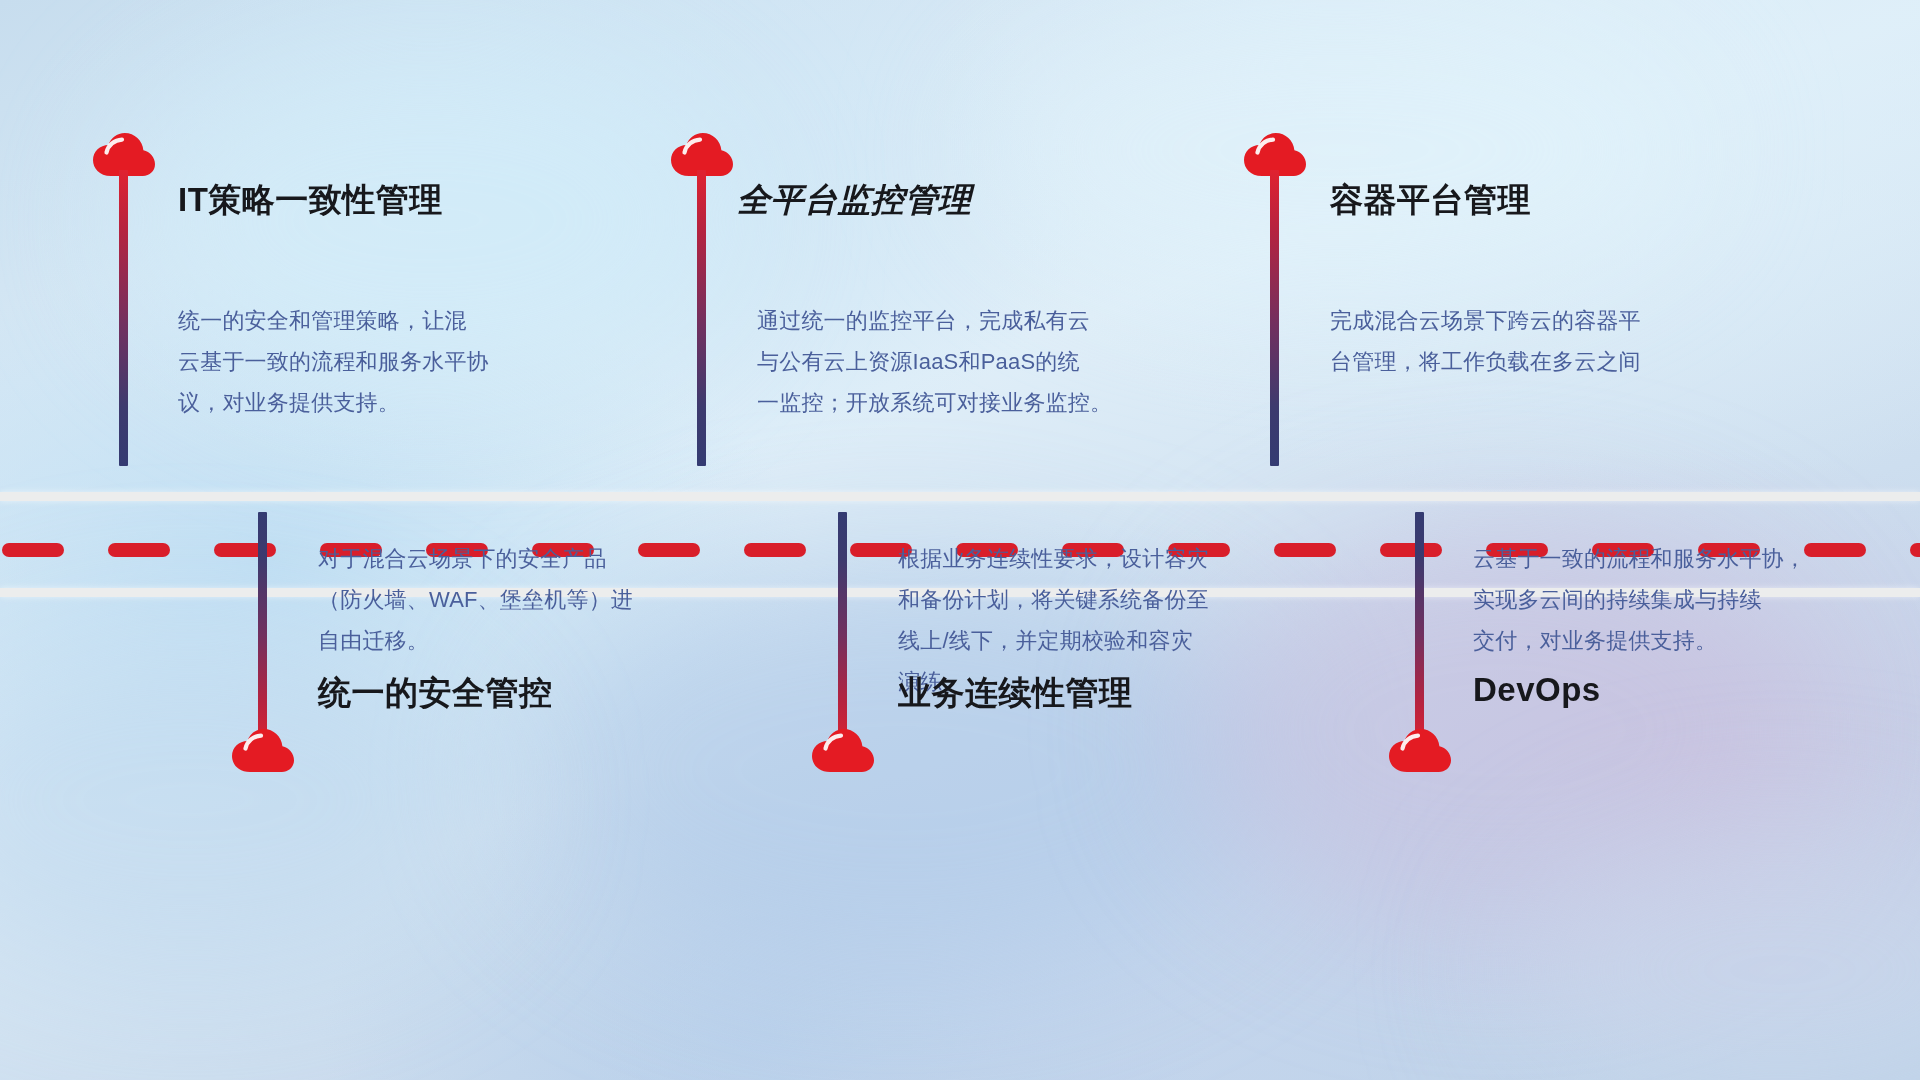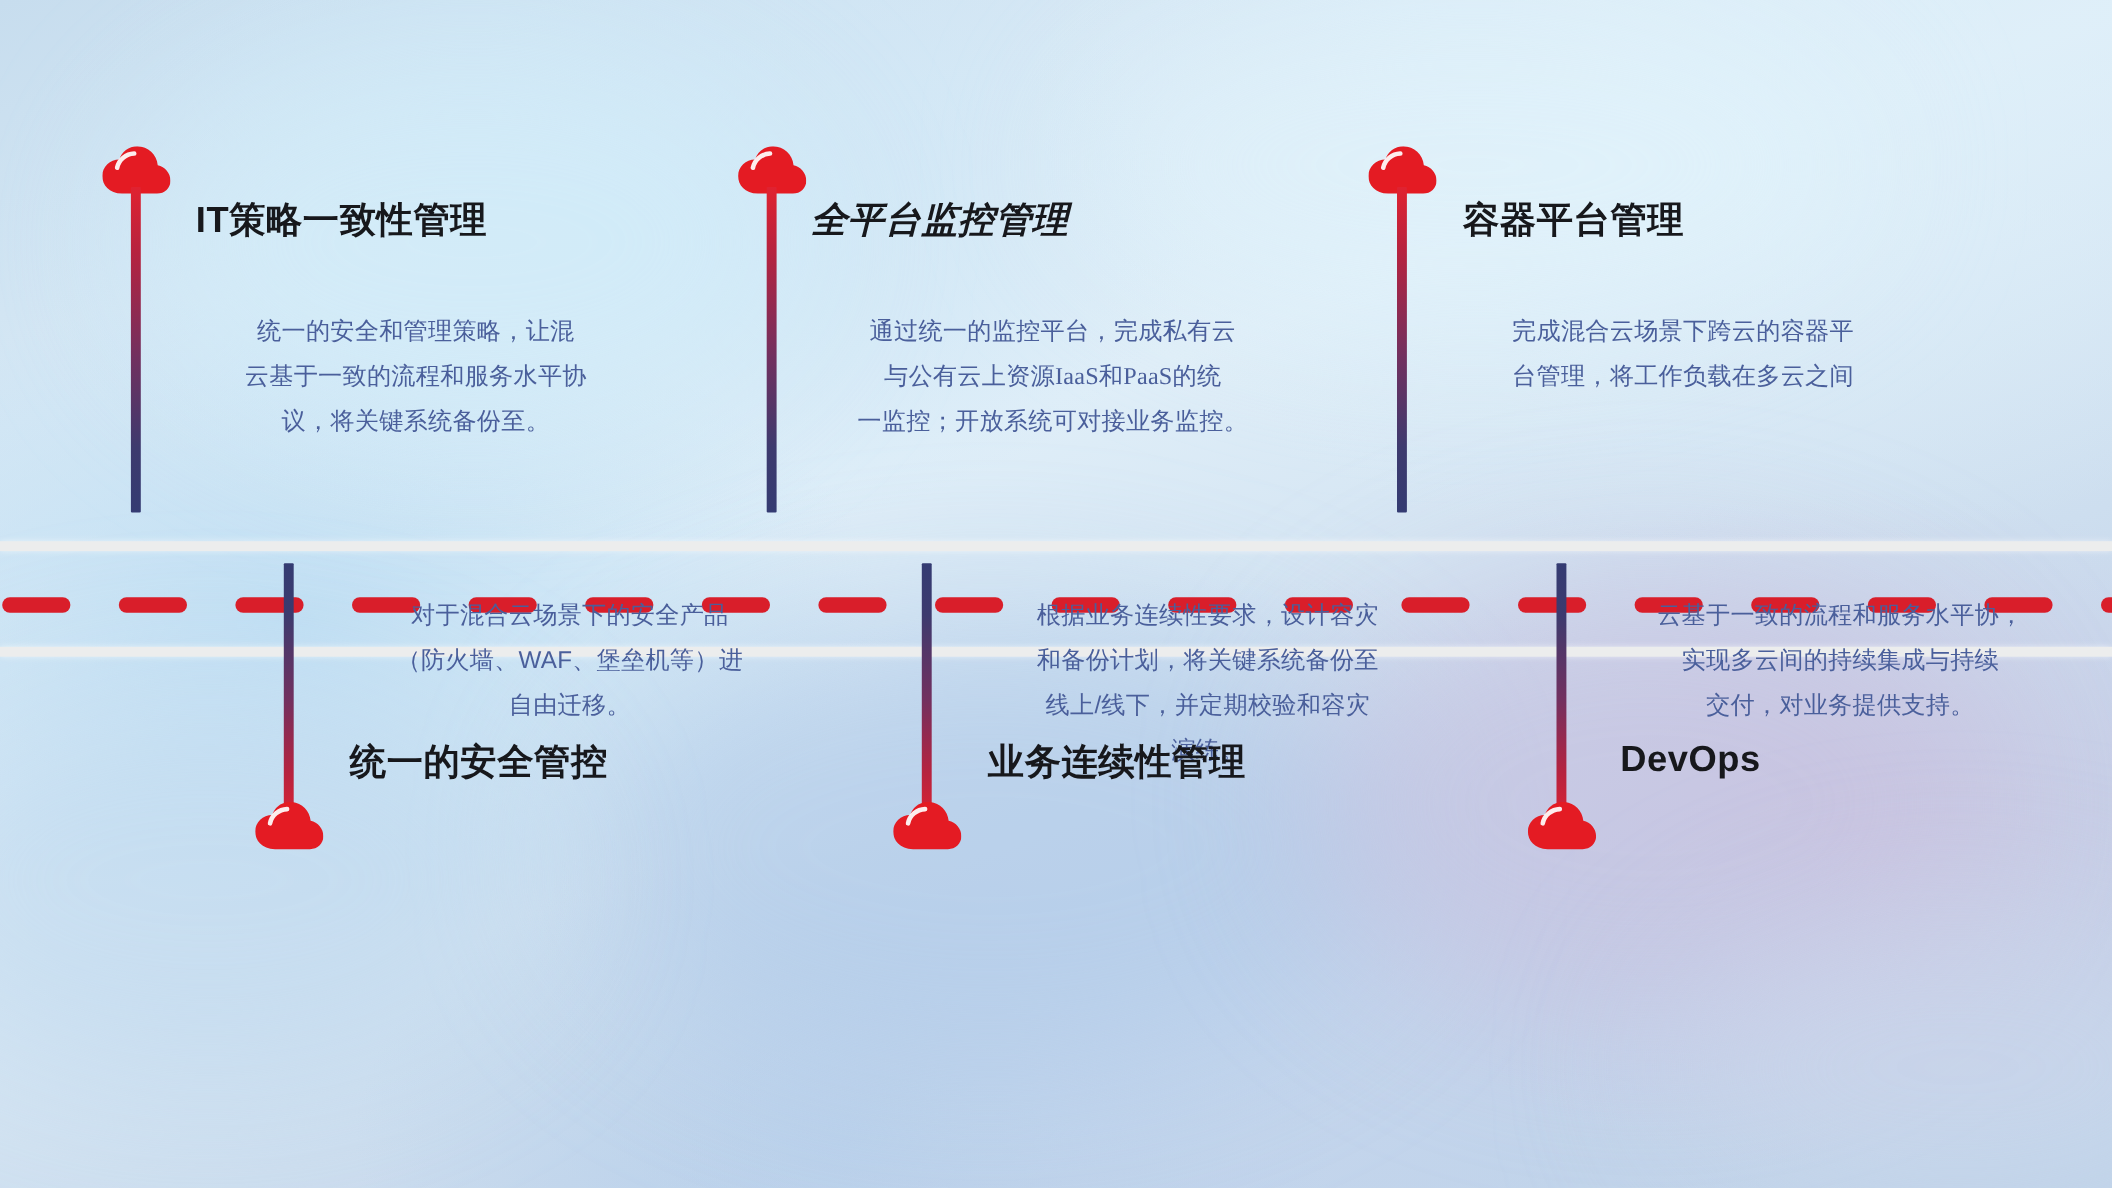--- a/index.html
+++ b/index.html
@@ -20,21 +20,20 @@
     height: 1080px;
     overflow: hidden;
     background:
       radial-gradient(ellipse 900px 500px at 28% 18%, rgba(205,231,247,0.95) 0%, rgba(205,231,247,0) 62%),
       radial-gradient(ellipse 1000px 620px at 82% 10%, rgba(222,240,250,0.9) 0%, rgba(222,240,250,0) 65%),
       radial-gradient(ellipse 760px 420px at 14% 52%, rgba(188,221,243,0.85) 0%, rgba(188,221,243,0) 70%),
       radial-gradient(ellipse 900px 520px at 58% 82%, rgba(196,214,238,0.85) 0%, rgba(196,214,238,0) 70%),
       radial-gradient(ellipse 680px 430px at 88% 70%, rgba(206,198,226,0.75) 0%, rgba(206,198,226,0) 72%),
       radial-gradient(ellipse 620px 380px at 40% 96%, rgba(180,206,234,0.8) 0%, rgba(180,206,234,0) 72%),
       linear-gradient(160deg, #c7ddee 0%, #d6e8f5 22%, #dfeef8 40%, #cfe0f0 62%, #c3d4ea 80%, #bdd2e8 100%);
-    text-align: center;
   }
 
   
   .haze {
     position: absolute;
     border-radius: 50%;
     pointer-events: none;
     filter: blur(70px);
   }
   .haze-a { left: 520px; top: 560px; width: 760px; height: 420px; background: rgba(173,200,231,0.55); }
@@ -113,21 +112,21 @@
     color: #4a5f9b;
     letter-spacing: 0.2px;
     width: 400px;
   }
   .card-body .ln { display: block; white-space: nowrap; }
 
   
   .row-top .stem { top: 170px; height: 296px; }
   .row-top .cloud-icon { top: 133px; }
   .row-top .card-title { top: 178px; }
-  .row-top .card-body { top: 280px; font-family: Liberation Serif, serif; }
+  .row-top .card-body { top: 300px; }
 
   
   .row-bottom .stem { top: 512px; height: 238px; }
   .row-bottom .cloud-icon { top: 729px; }
   .row-bottom .card-title { top: 671px; }
   .row-bottom .card-body { top: 538px; }
 </style>
 </head>
 <body>
 
@@ -171,21 +170,21 @@
         <svg viewBox="0 0 62 44" width="62" height="44" aria-hidden="true">
           <path d="M18 43 C6 43 0 35 0 27 C0 18.5 7 12 15.5 12 C17.5 5 24 0 31.8 0 C41.5 0 49.6 7.6 50.4 17.2 C57 18.6 62 24.4 62 31.3 C62 38 56.6 43 49.8 43 Z" fill="#e41b23"></path>
           <path d="M13.5 19.5 C15 12 21.5 7 29 6.6" stroke="#ffffff" stroke-width="4.2" stroke-linecap="round" fill="none" opacity="0.92"></path>
         </svg>
       </span>
       <div class="stem down" style="left:119px;"></div>
       <div class="card-title" style="left:178px;">IT策略一致性管理</div>
       <div class="card-body" style="left:178px;">
         <span class="ln">统一的安全和管理策略，让混</span>
         <span class="ln">云基于一致的流程和服务水平协</span>
-        <span class="ln">议，将关键系统备份至。</span>
+        <span class="ln">议，对业务提供支持。</span>
       </div>
     </div>
 
     <div class="pin">
       <span class="cloud-icon" style="left:671px;">
         <svg viewBox="0 0 62 44" width="62" height="44" aria-hidden="true">
           <path d="M18 43 C6 43 0 35 0 27 C0 18.5 7 12 15.5 12 C17.5 5 24 0 31.8 0 C41.5 0 49.6 7.6 50.4 17.2 C57 18.6 62 24.4 62 31.3 C62 38 56.6 43 49.8 43 Z" fill="#e41b23"></path>
           <path d="M13.5 19.5 C15 12 21.5 7 29 6.6" stroke="#ffffff" stroke-width="4.2" stroke-linecap="round" fill="none" opacity="0.92"></path>
         </svg>
       </span>

